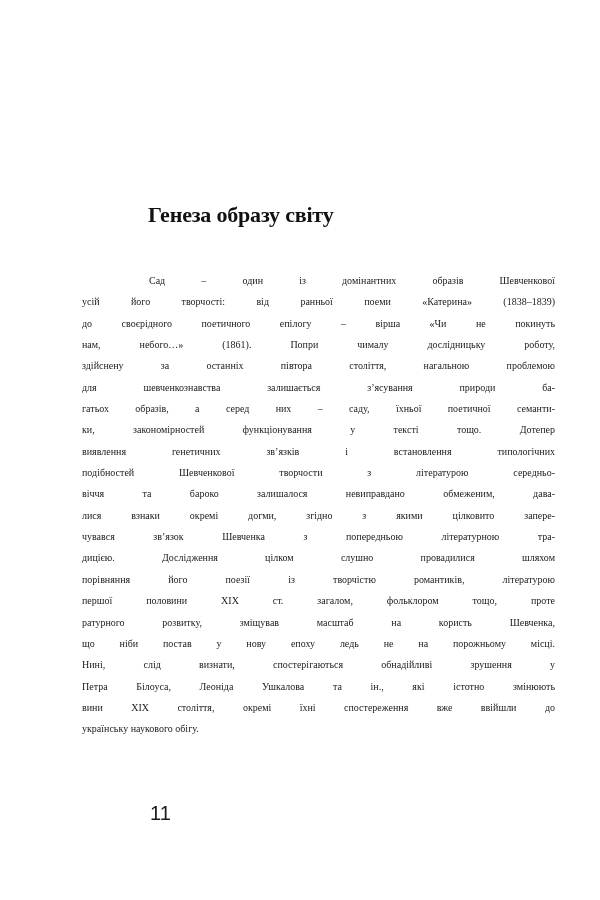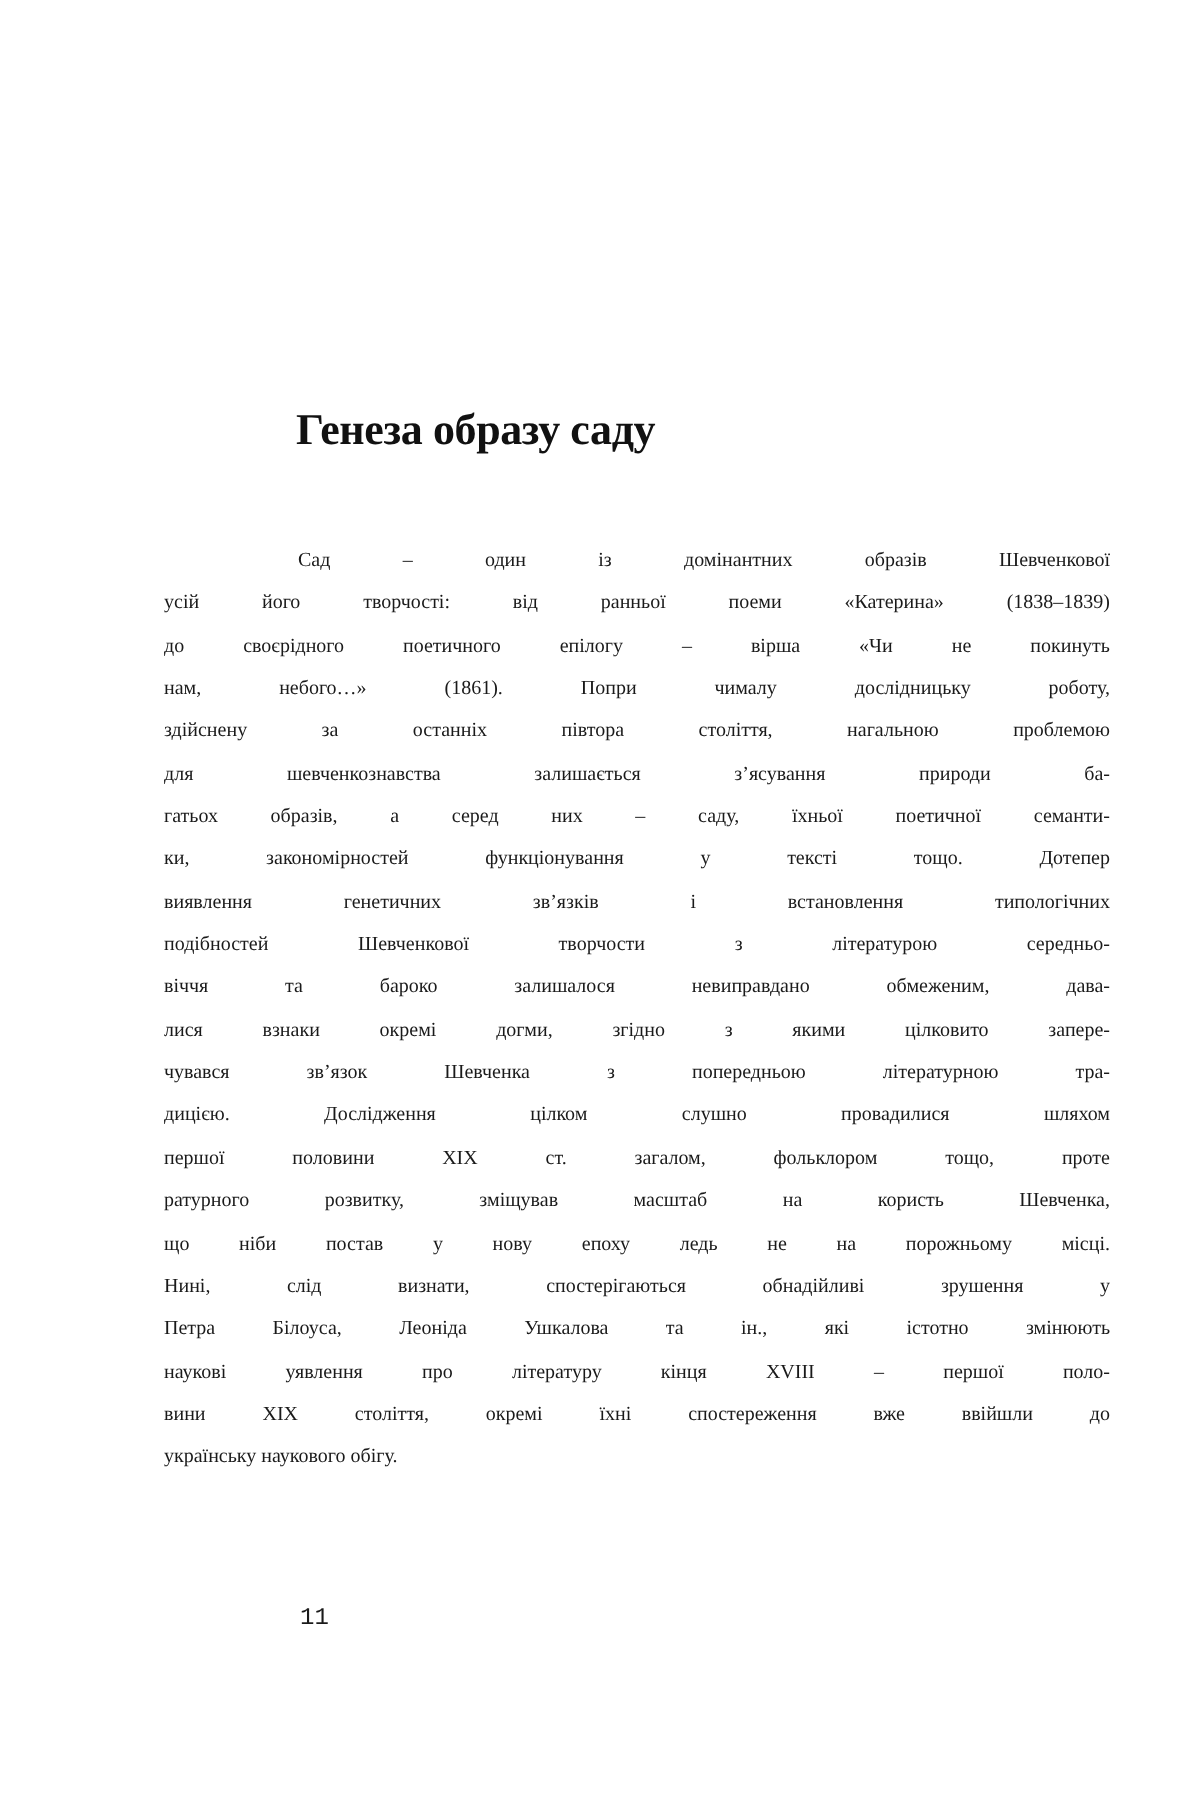--- a/index.html
+++ b/index.html
@@ -16,48 +16,48 @@
   }
   .line {
     display: block; white-space: nowrap; text-align: justify; text-align-last: justify;
     height: 21.35px;
   }
   .line.last { text-align-last: left; }
   .line.indent-first { padding-left: 67px; }
   .line.indent { padding-left: 18px; }
   .page-number {
     position: absolute; left: 150px; top: 802px;
-    font-family: Liberation Mono, monospace; font-size: 12px; color: #1a1a1a;
+    font-family: Liberation Sans, sans-serif; font-size: 20px; color: #1a1a1a;
   }
 </style>
 </head>
 <body>
 
-<div class="title">Генеза образу саду</div>
+<div class="title">Генеза образу світу</div>
 
 <div class="body-text">
   <div>
     <span class="line indent-first">Сад – один із домінантних образів Шевченкової</span>
     <span class="line">усій його творчості: від ранньої поеми «Катерина» (1838–1839)</span>
     <span class="line">до своєрідного поетичного епілогу – вірша «Чи не покинуть</span>
     <span class="line">нам, небого…» (1861). Попри чималу дослідницьку роботу,</span>
     <span class="line">здійснену за останніх півтора століття, нагальною проблемою</span>
     <span class="line">для шевченкознавства залишається з’ясування природи ба-</span>
     <span class="line">гатьох образів, а серед них – саду, їхньої поетичної семанти-</span>
     <span class="line">ки, закономірностей функціонування у тексті тощо. Дотепер</span>
     <span class="line">виявлення генетичних зв’язків і встановлення типологічних</span>
     <span class="line">подібностей Шевченкової творчости з літературою середньо-</span>
     <span class="line">віччя та бароко залишалося невиправдано обмеженим, дава-</span>
     <span class="line">лися взнаки окремі догми, згідно з якими цілковито запере-</span>
     <span class="line">чувався зв’язок Шевченка з попередньою літературною тра-</span>
     <span class="line">дицією. Дослідження цілком слушно провадилися шляхом</span>
+    <span class="line">порівняння його поезії із творчістю романтиків, літературою</span>
     <span class="line">першої половини XIX ст. загалом, фольклором тощо, проте</span>
     <span class="line">ратурного розвитку, зміщував масштаб на користь Шевченка,</span>
     <span class="line">що ніби постав у нову епоху ледь не на порожньому місці.</span>
     <span class="line">Нині, слід визнати, спостерігаються обнадійливі зрушення у</span>
     <span class="line">Петра Білоуса, Леоніда Ушкалова та ін., які істотно змінюють</span>
-    <span class="line">наукові уявлення про літературу кінця XVIII – першої поло-</span>
     <span class="line">вини XIX століття, окремі їхні спостереження вже ввійшли до</span>
     <span class="line last">українську наукового обігу.</span>
   </div>
 </div>
 
 <div class="page-number">11</div>
 
 </body></html>

